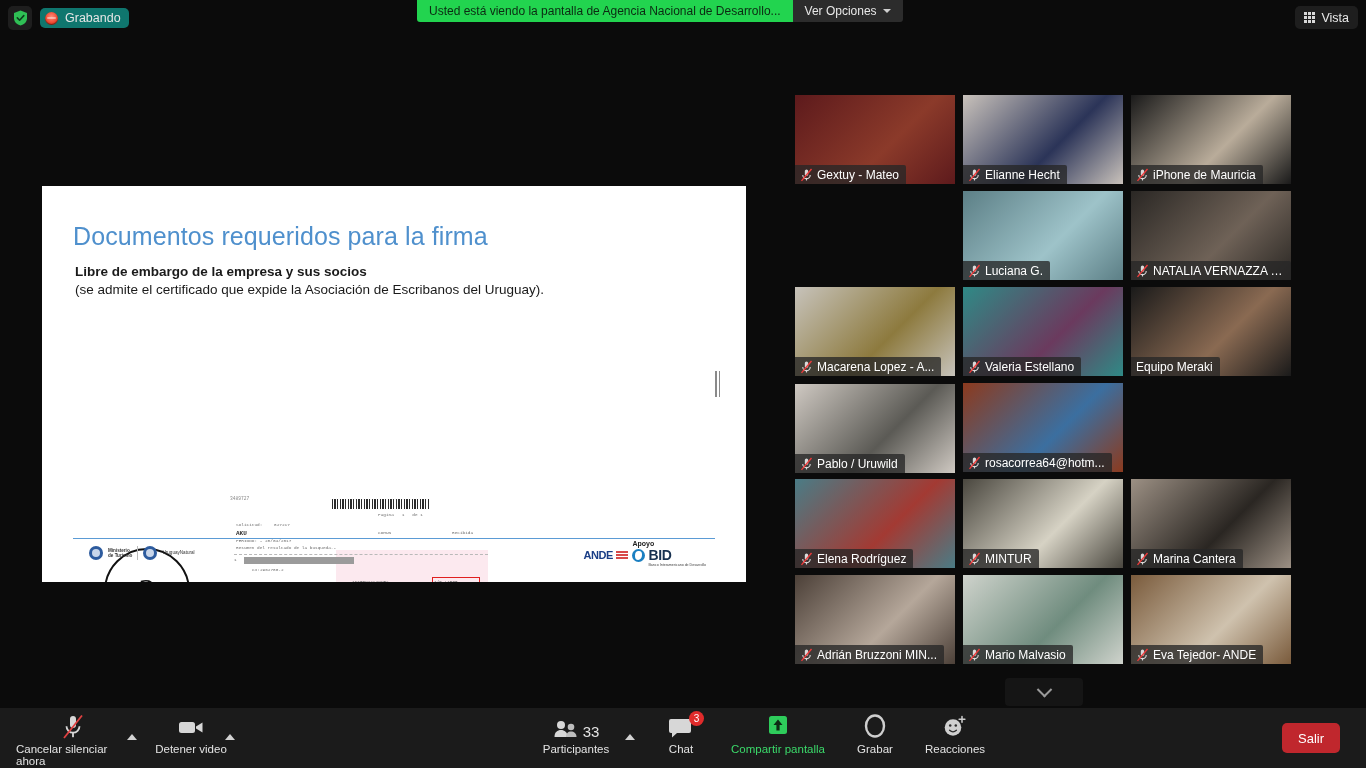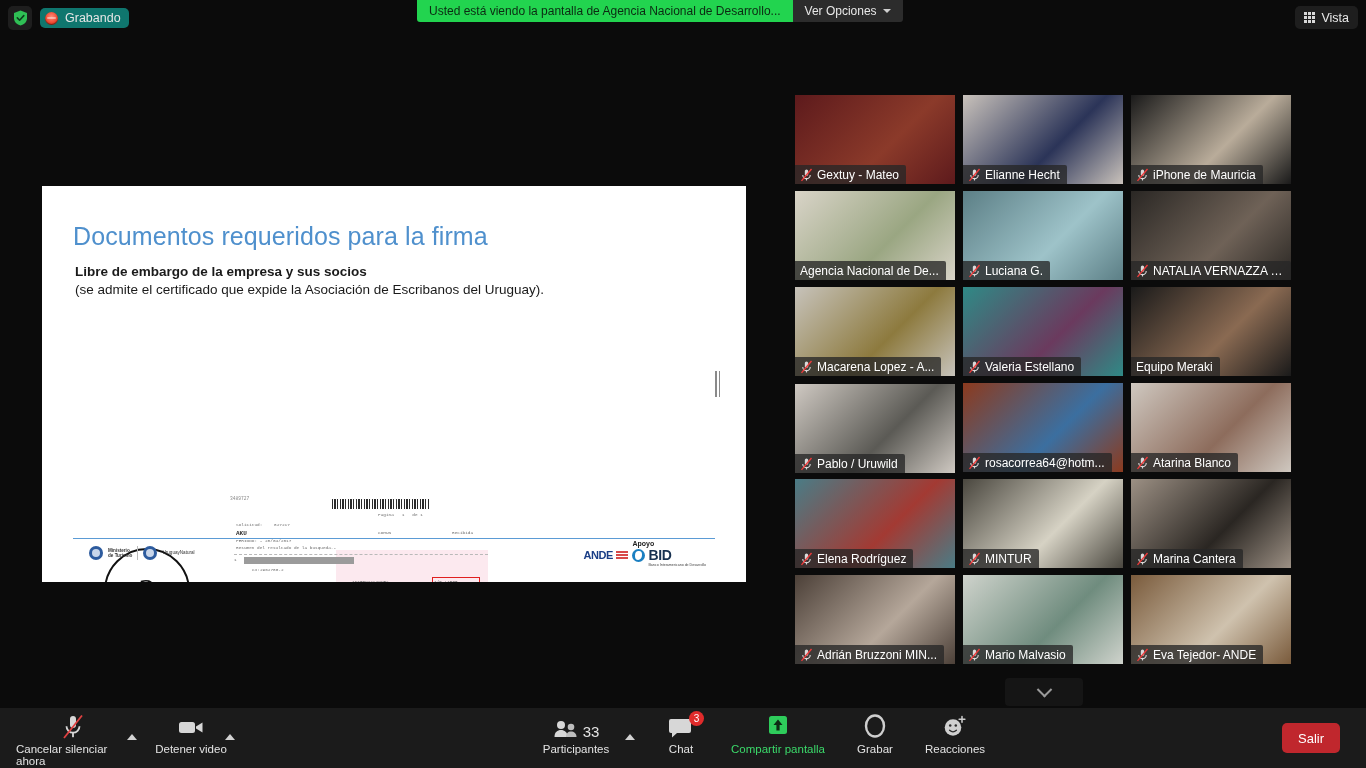--- a/index.html
+++ b/index.html
@@ -336,26 +336,20 @@
         <div class="namebar">
           <svg class="mute-ico" viewBox="0 0 14 15">
             <rect x="5.2" y="1.5" width="3.6" height="7" rx="1.8" fill="#d9d9d9"></rect>
             <path d="M3 7.4 a4 4 0 0 0 8 0" stroke="#d9d9d9" stroke-width="1.2" fill="none"></path>
             <rect x="6.4" y="10.6" width="1.2" height="2.8" fill="#d9d9d9"></rect>
             <line x1="1.6" y1="13.8" x2="12.4" y2="1" stroke="#ee3b3b" stroke-width="1.5"></line>
           </svg>
           <span>iPhone de Mauricia</span>
         </div>
       </div>
-      <div class="tile active" style="left: 0px; top: 96px; width: 160px; height: 89px;">
-        <div class="vid" style="background: linear-gradient(135deg, rgb(217, 212, 200) 0%, rgb(154, 166, 130) 58%, rgb(217, 212, 200) 100%);"></div>
-        <div class="namebar">
-          <span>Agencia Nacional de De...</span>
-        </div>
-      </div>
       <div class="tile" style="left: 168px; top: 96px; width: 160px; height: 89px;">
         <div class="vid" style="background: linear-gradient(135deg, rgb(92, 127, 134) 0%, rgb(158, 195, 201) 58%, rgb(92, 127, 134) 100%);"></div>
         <div class="namebar">
           <svg class="mute-ico" viewBox="0 0 14 15">
             <rect x="5.2" y="1.5" width="3.6" height="7" rx="1.8" fill="#d9d9d9"></rect>
             <path d="M3 7.4 a4 4 0 0 0 8 0" stroke="#d9d9d9" stroke-width="1.2" fill="none"></path>
             <rect x="6.4" y="10.6" width="1.2" height="2.8" fill="#d9d9d9"></rect>
             <line x1="1.6" y1="13.8" x2="12.4" y2="1" stroke="#ee3b3b" stroke-width="1.5"></line>
           </svg>
           <span>Luciana G.</span>
@@ -418,32 +412,20 @@
       <div class="tile" style="left: 168px; top: 288px; width: 160px; height: 89px;">
         <div class="vid" style="background: linear-gradient(135deg, rgb(140, 58, 30) 0%, rgb(59, 111, 160) 58%, rgb(140, 58, 30) 100%);"></div>
         <div class="namebar">
           <svg class="mute-ico" viewBox="0 0 14 15">
             <rect x="5.2" y="1.5" width="3.6" height="7" rx="1.8" fill="#d9d9d9"></rect>
             <path d="M3 7.4 a4 4 0 0 0 8 0" stroke="#d9d9d9" stroke-width="1.2" fill="none"></path>
             <rect x="6.4" y="10.6" width="1.2" height="2.8" fill="#d9d9d9"></rect>
             <line x1="1.6" y1="13.8" x2="12.4" y2="1" stroke="#ee3b3b" stroke-width="1.5"></line>
           </svg>
           <span>rosacorrea64@hotm...</span>
-        </div>
-      </div>
-      <div class="tile" style="left: 336px; top: 288px; width: 160px; height: 89px;">
-        <div class="vid" style="background: linear-gradient(135deg, rgb(207, 200, 192) 0%, rgb(141, 108, 92) 58%, rgb(207, 200, 192) 100%);"></div>
-        <div class="namebar">
-          <svg class="mute-ico" viewBox="0 0 14 15">
-            <rect x="5.2" y="1.5" width="3.6" height="7" rx="1.8" fill="#d9d9d9"></rect>
-            <path d="M3 7.4 a4 4 0 0 0 8 0" stroke="#d9d9d9" stroke-width="1.2" fill="none"></path>
-            <rect x="6.4" y="10.6" width="1.2" height="2.8" fill="#d9d9d9"></rect>
-            <line x1="1.6" y1="13.8" x2="12.4" y2="1" stroke="#ee3b3b" stroke-width="1.5"></line>
-          </svg>
-          <span>Atarina Blanco</span>
         </div>
       </div>
       <div class="tile" style="left: 0px; top: 384px; width: 160px; height: 89px;">
         <div class="vid" style="background: linear-gradient(135deg, rgb(74, 124, 134) 0%, rgb(163, 58, 51) 58%, rgb(74, 124, 134) 100%);"></div>
         <div class="namebar">
           <svg class="mute-ico" viewBox="0 0 14 15">
             <rect x="5.2" y="1.5" width="3.6" height="7" rx="1.8" fill="#d9d9d9"></rect>
             <path d="M3 7.4 a4 4 0 0 0 8 0" stroke="#d9d9d9" stroke-width="1.2" fill="none"></path>
             <rect x="6.4" y="10.6" width="1.2" height="2.8" fill="#d9d9d9"></rect>
             <line x1="1.6" y1="13.8" x2="12.4" y2="1" stroke="#ee3b3b" stroke-width="1.5"></line>

